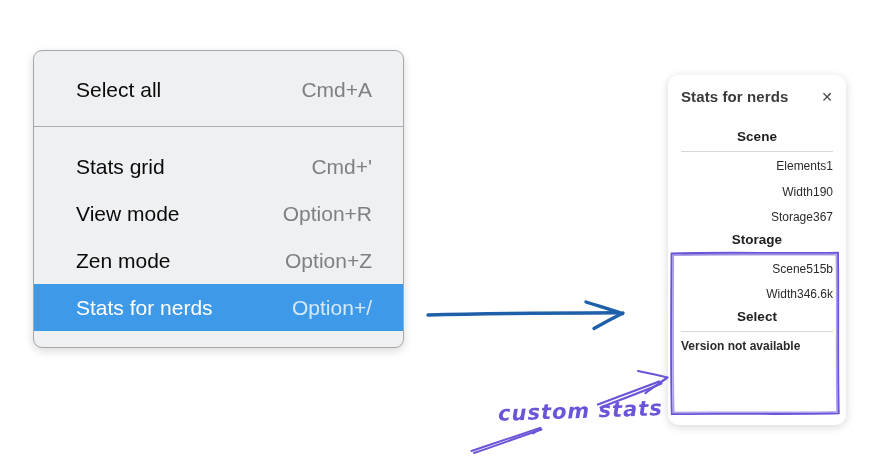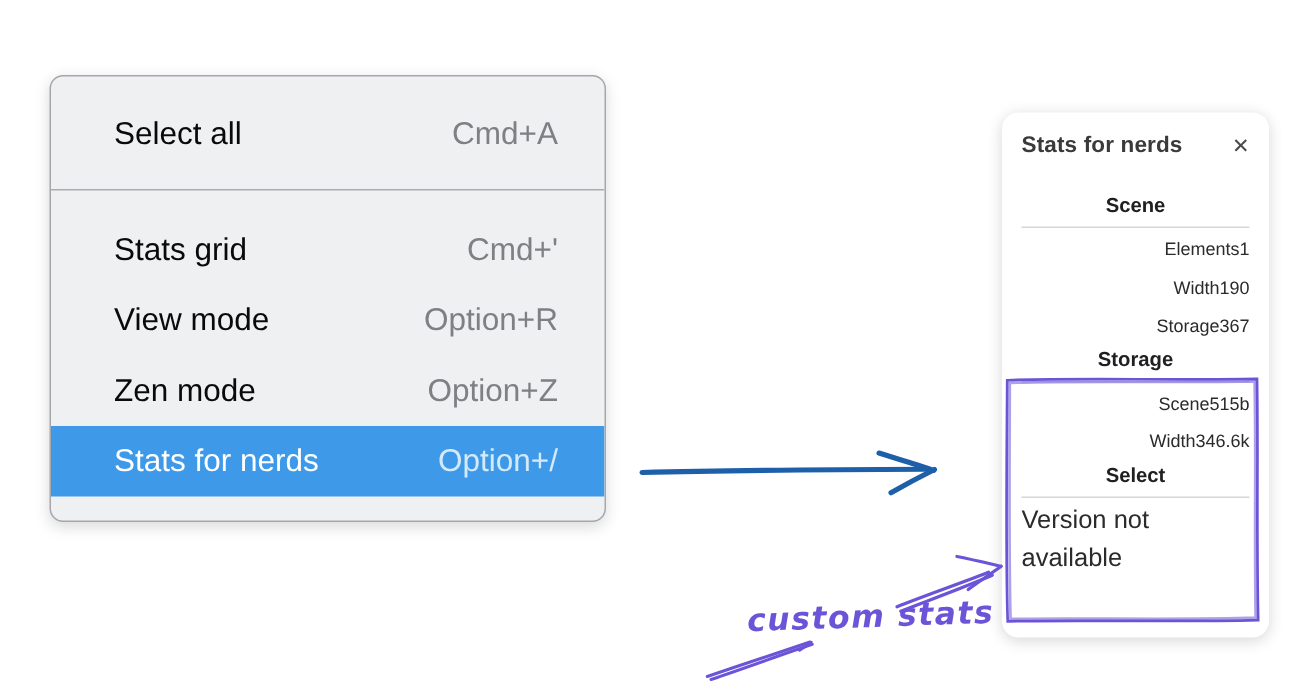--- a/index.html
+++ b/index.html
@@ -44,21 +44,21 @@
     padding:0;margin:0;cursor:pointer;font-family:"Liberation Sans",sans-serif;
   }
   .section-header{
     font-size:13.5px;font-weight:bold;text-align:center;color:#202020;margin-top:1px;
   }
   .section-header.first{margin-top:24px;}
   .sep{border:none;border-top:1px solid #d4d7dc;margin:7px 0 2px 0;height:0;}
   .stat-row{
     display:flex;justify-content:flex-end;font-size:12px;line-height:25.5px;
   }
-  .stat-note{font-size:17px;line-height:25.5px;}
+  .stat-note{font-size:12px;line-height:25.5px;font-weight:bold;}
 
   
   .overlay{position:absolute;left:0;top:0;pointer-events:none;}
   .annotation-label{
     position:absolute;left:498px;top:399px;
     font-family:"DejaVu Sans", sans-serif;font-style:italic;font-weight:bold;
     font-size:21px;color:#6c54d8;letter-spacing:1px;transform:rotate(-2deg);
     white-space:nowrap;
   }
 </style>

